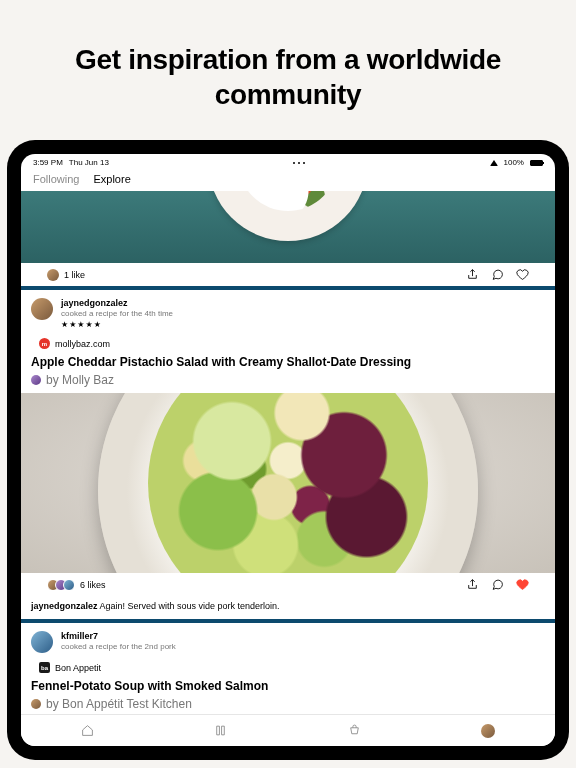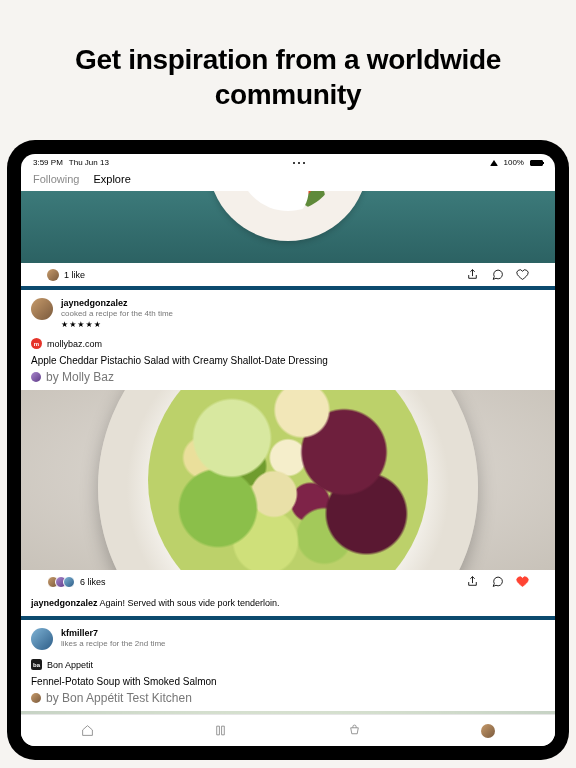--- a/index.html
+++ b/index.html
@@ -67,25 +67,25 @@
   .avatar.s3{background:linear-gradient(135deg,#7fb3d5,#2e5e88)}
   .iconrow{display:flex;gap:12px;align-items:center}
   .ico{width:13px;height:13px;display:flex;align-items:center;justify-content:center}
   .ico svg{width:13px;height:13px;stroke:#000;fill:none;stroke-width:1.6}
   .ico.heart-filled svg{fill:#ff4433;stroke:#ff4433}
   .posthdr{display:flex;gap:8px;padding:8px 10px 0}
   .posthdr .avatar{width:22px;height:22px}
   .posthdr .name{font-weight:700}
   .posthdr .sub{color:#777;font-size:8px;margin-top:1px}
   .stars{color:#000;letter-spacing:1px;margin-top:2px;font-size:8px}
-  .src{display:flex;align-items:center;gap:5px;padding:9px 10px 0}
+  .src{display:flex;align-items:center;gap:5px;padding:9px 18px 0}
   .src .badge{width:11px;height:11px;border-radius:50%;font-size:6px;color:#fff;display:flex;align-items:center;justify-content:center;font-weight:700}
   .badge.red{background:#e5342a}
   .badge.blk{background:#1a1a1a;border-radius:2px}
-  .title{padding:6px 10px 2px;font-size:10px;font-weight:400}
+  .title{padding:6px 10px 2px;font-size:12px;font-weight:700}
   .byline{display:flex;align-items:center;gap:5px;padding:2px 10px 6px}
   .byline .avatar{width:10px;height:10px}
   .byline span{color:#777;font-size:12px}
   
   .salad{
     height:180px;position:relative;overflow:hidden;
     background:radial-gradient(ellipse at 50% 45%,#fff 0 150px,#d8d3cc 150px,#c8c2b9 100%);
   }
   .bowl{
     position:absolute;left:50%;top:50%;transform:translate(-50%,-48%);
@@ -239,21 +239,21 @@
         <div class="caption">
           <b>jaynedgonzalez</b><span> Again! Served with sous vide pork tenderloin.</span>
         </div>
       </div>
 
       <div class="card">
         <div class="posthdr">
           <span class="avatar s3"></span>
           <div>
             <div class="name">kfmiller7</div>
-            <div class="sub">likes a recipe for the 2nd time</div>
+            <div class="sub">cooked a recipe for the 2nd pork</div>
           </div>
         </div>
         <div class="src">
           <span class="badge blk">ba</span>
           <span>Bon Appetit</span>
         </div>
         <div class="title">Fennel-Potato Soup with Smoked Salmon</div>
         <div class="byline">
           <span class="avatar"></span>
           <span><span>by </span><span>Bon Appétit Test Kitchen</span></span>

